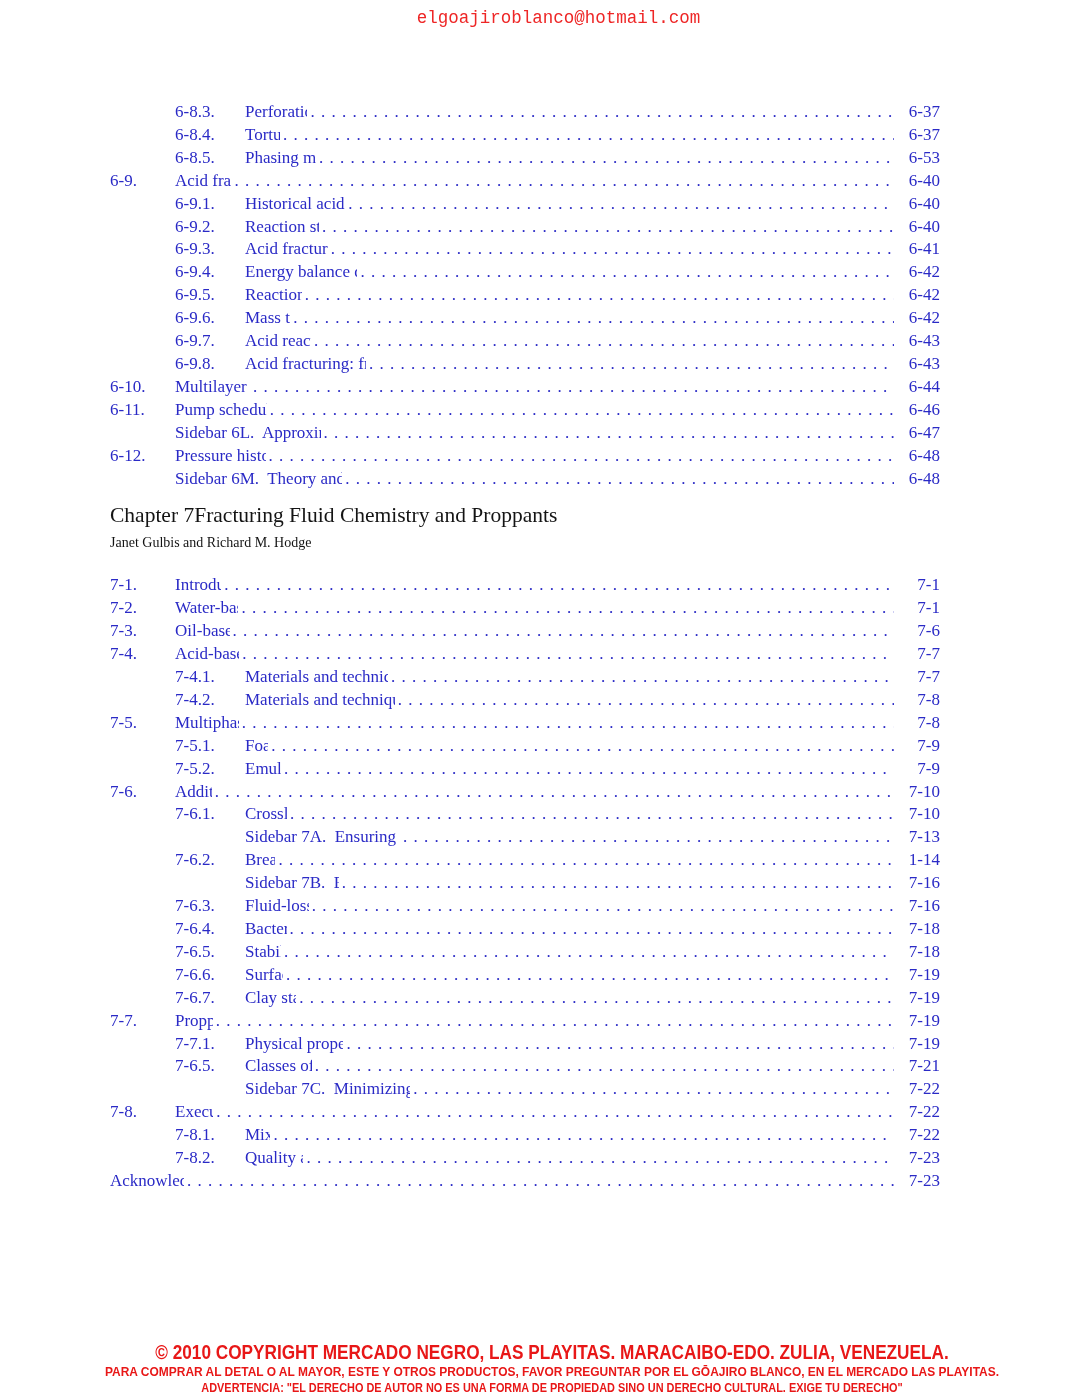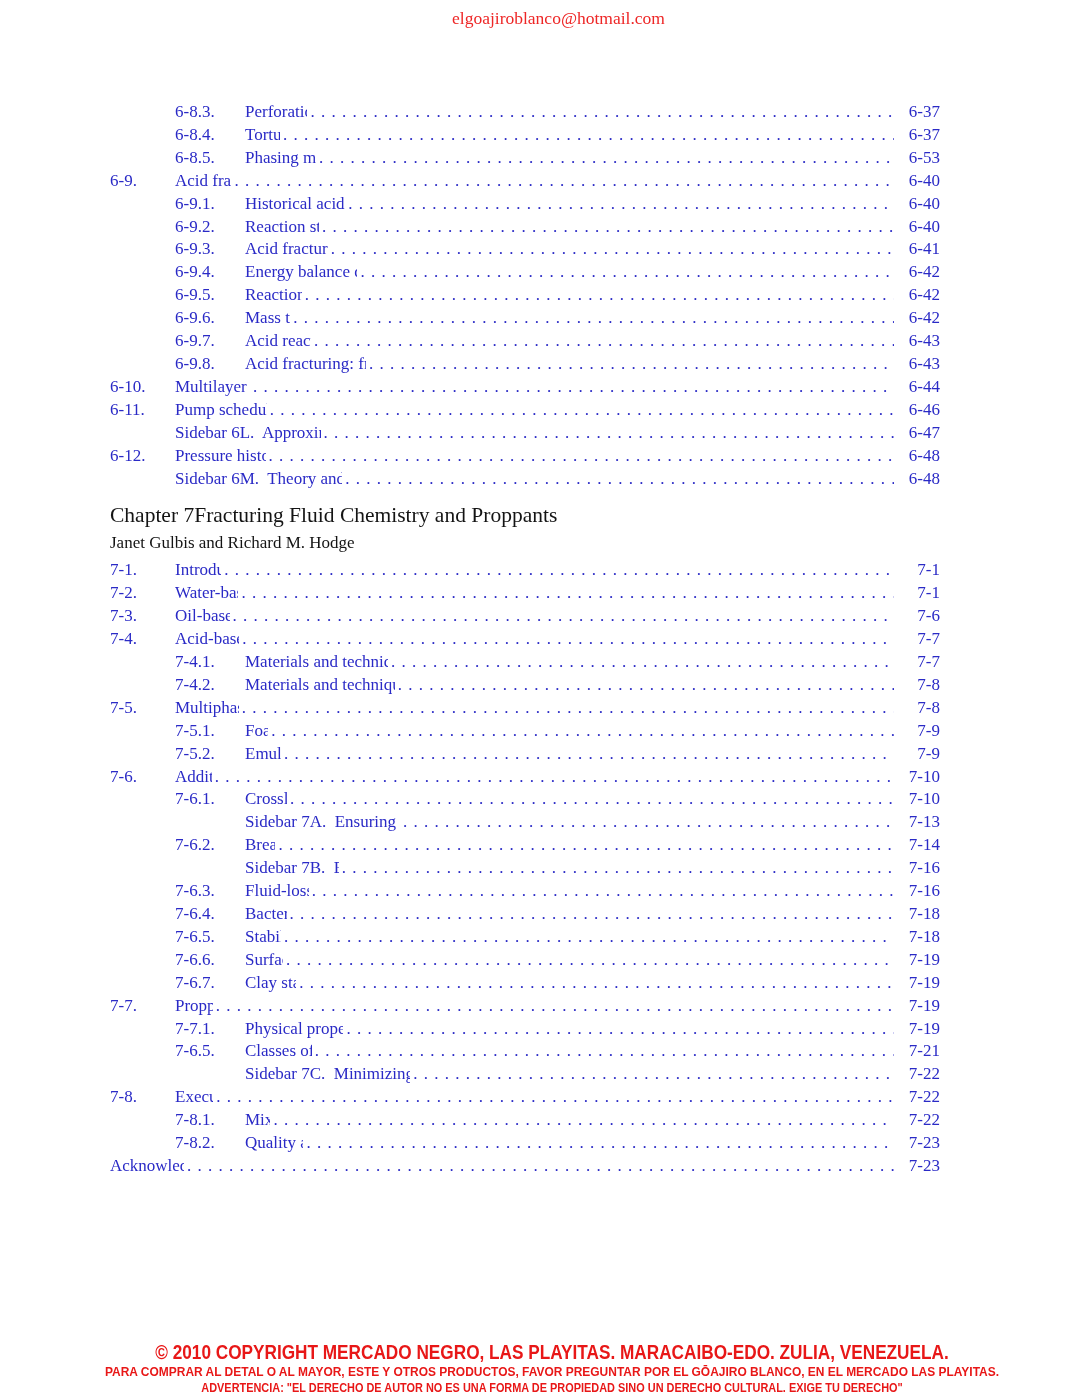--- a/index.html
+++ b/index.html
@@ -10,21 +10,21 @@
     height: 1397px;
     background: #ffffff;
     overflow: hidden;
     font-family: "Liberation Serif", serif;
   }
   
   .email-header {
     position: absolute;
     top: 8px; left: 0; right: 0;
     text-align: center;
-    font-family: Liberation Serif, serif;
+    font-family: Liberation Mono, monospace;
     font-size: 17.5px;
     color: #ee2626;
     padding-left: 37px;
   }
   
   .toc {
     position: absolute;
     top: 101px; left: 110px;
     width: 830px;
     font-size: 17px;
@@ -62,22 +62,22 @@
   .chapter-heading {
     margin-top: 10px;
     line-height: 30px;
     font-size: 21.5px;
     color: #141414;
     white-space: nowrap;
   }
   .chapter-heading .chapter-label { }
   .chapter-authors {
     line-height: 26px;
-    margin-bottom: 3px;
-    font-size: 17px;
+    margin-bottom: 18px;
+    font-size: 14px;
     color: #141414;
   }
   
   .footer {
     position: absolute;
     top: 1308px; left: 110px;
     width: 858px;
     font-family: "Liberation Sans", sans-serif;
   }
   .footer-rule {
@@ -312,21 +312,21 @@
         </div>
         <div class="toc-row">
           <span class="title ind-side2">Sidebar 7A.&nbsp; Ensuring optimum crosslinker performance</span>
           <span class="leader"></span>
           <span class="pagenum">7-13</span>
         </div>
         <div class="toc-row">
           <span class="num num-sub ind-sub">7-6.2.</span>
           <span class="title">Breakers</span>
           <span class="leader"></span>
-          <span class="pagenum">7-14</span>
+          <span class="pagenum">1-14</span>
         </div>
         <div class="toc-row">
           <span class="title ind-side2">Sidebar 7B.&nbsp; Breaker selection</span>
           <span class="leader"></span>
           <span class="pagenum">7-16</span>
         </div>
         <div class="toc-row">
           <span class="num num-sub ind-sub">7-6.3.</span>
           <span class="title">Fluid-loss additives</span>
           <span class="leader"></span>

